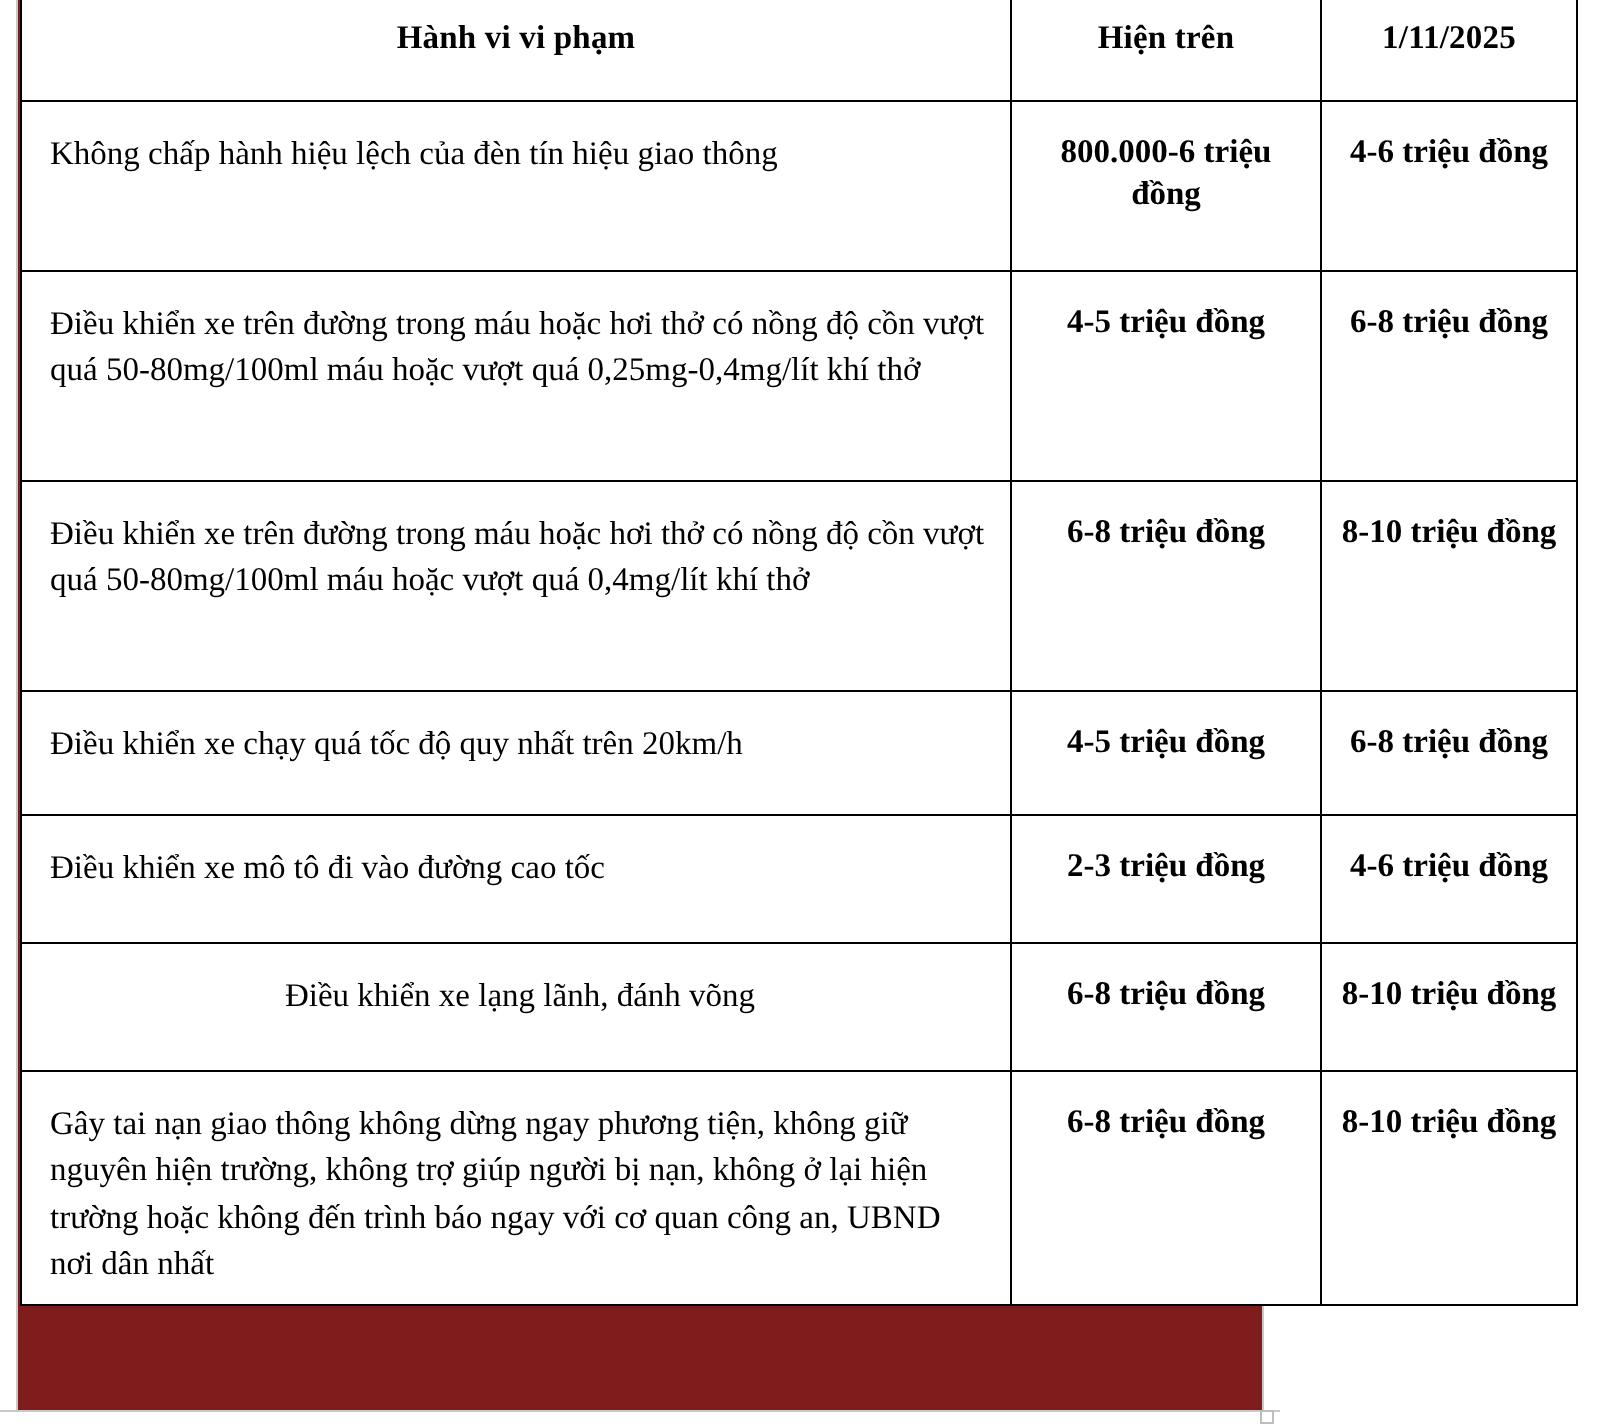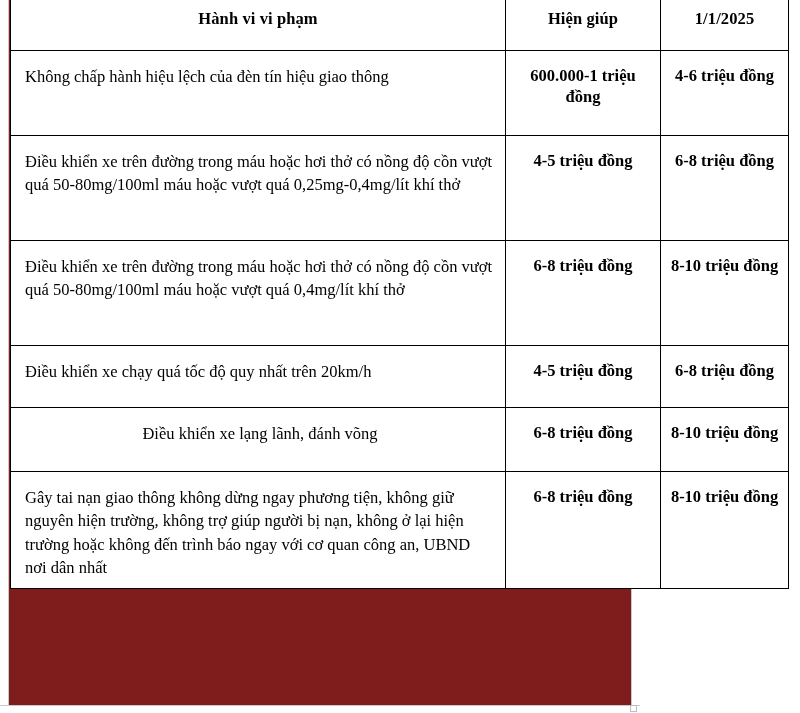--- a/index.html
+++ b/index.html
@@ -135,29 +135,29 @@
   <div id="fines-table-wrap">
     <table class="fines">
       <colgroup>
         <col class="c-behavior">
         <col class="c-current">
         <col class="c-new">
       </colgroup>
       <thead>
         <tr>
           <th class="h-behavior">Hành vi vi phạm</th>
-          <th>Hiện giúp</th>
-          <th>1/1/2025</th>
+          <th>Hiện trên</th>
+          <th>1/11/2025</th>
         </tr>
       </thead>
       <tbody>
 
         <tr class="r0">
           <td class="behavior">Không chấp hành hiệu lệch của đèn tín hiệu giao thông</td>
-          <td class="amount">600.000-1 triệu đồng</td>
+          <td class="amount">800.000-6 triệu đồng</td>
           <td class="amount">4-6 triệu đồng</td>
         </tr>
 
         <tr class="r1">
           <td class="behavior">Điều khiển xe trên đường trong máu hoặc hơi thở có nồng độ cồn vượt quá 50-80mg/100ml máu hoặc vượt quá 0,25mg-0,4mg/lít khí thở</td>
           <td class="amount">4-5 triệu đồng</td>
           <td class="amount">6-8 triệu đồng</td>
         </tr>
 
         <tr class="r2">
@@ -166,20 +166,25 @@
           <td class="amount">8-10 triệu đồng</td>
         </tr>
 
         <tr class="r3">
           <td class="behavior">Điều khiển xe chạy quá tốc độ quy nhất trên 20km/h</td>
           <td class="amount">4-5 triệu đồng</td>
           <td class="amount">6-8 triệu đồng</td>
         </tr>
 
 
+        <tr class="r5">
+          <td class="behavior">Điều khiển xe mô tô đi vào đường cao tốc</td>
+          <td class="amount">2-3 triệu đồng</td>
+          <td class="amount">4-6 triệu đồng</td>
+        </tr>
 
         <tr class="r6">
           <td class="behavior">Điều khiển xe lạng lãnh, đánh võng</td>
           <td class="amount">6-8 triệu đồng</td>
           <td class="amount">8-10 triệu đồng</td>
         </tr>
 
         <tr class="r7">
           <td class="behavior">Gây tai nạn giao thông không dừng ngay phương tiện, không giữ nguyên hiện trường, không trợ giúp người bị nạn, không ở lại hiện trường hoặc không đến trình báo ngay với cơ quan công an, UBND nơi dân nhất</td>
           <td class="amount">6-8 triệu đồng</td>

